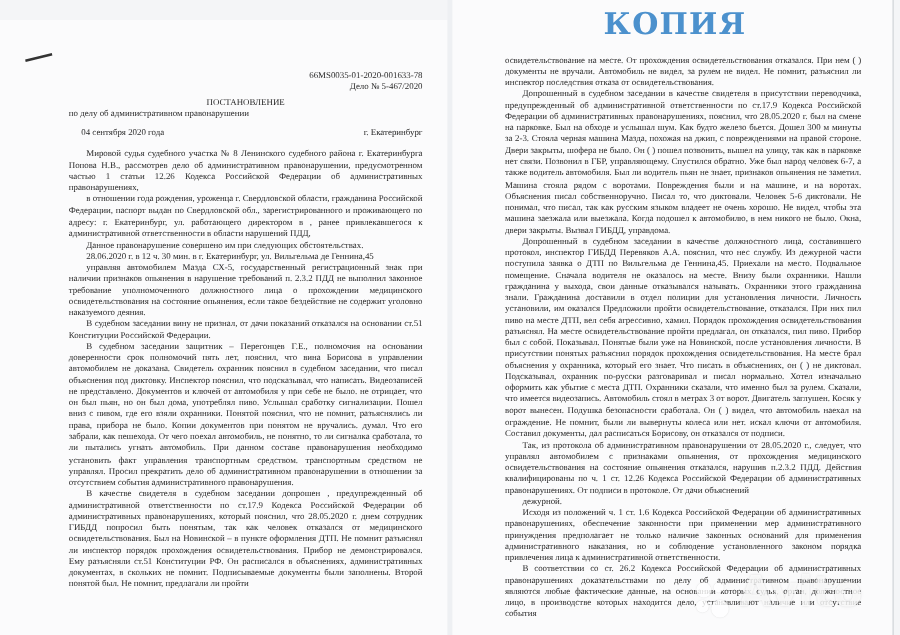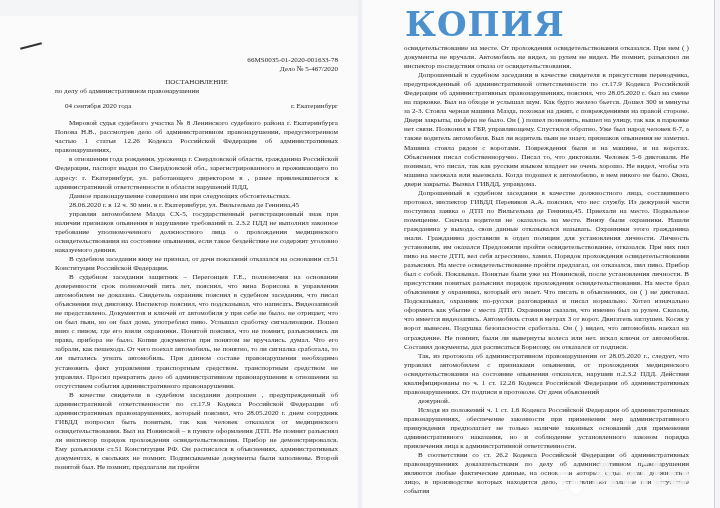--- a/index.html
+++ b/index.html
@@ -13,22 +13,22 @@
   .content{position:absolute;font-size:7.1px;line-height:9.05px;text-align:justify;}
   .page-left .content{left:55px;top:40px;width:283px;}
   .page-right .content{left:42px;top:10px;width:285px;}
   .right{text-align:right;}
   .center{text-align:left;}
   .p{text-indent:14px;margin:0;}
   .p0{margin:0;}
   .date-row{display:flex;justify-content:space-between;margin:6px 0 8px 10px;font-family:Liberation Serif, serif;}
   .heading{text-align:center;margin-top:4px;}
   .heading2{text-align:center;margin:10px 0 1px 0;}
-  .stamp{position:absolute;left:405px;top:4px;width:270px;text-align:left;color:#3a86c8;
-         font-family:"DejaVu Serif",serif;font-weight:bold;font-size:34px;letter-spacing:1px;opacity:.9;}
+  .stamp{position:absolute;left:405px;top:4px;width:270px;text-align:center;color:#3a86c8;
+         font-family:"DejaVu Serif",serif;font-weight:bold;font-size:24px;letter-spacing:1px;opacity:.9;}
   .watermark{position:absolute;right:30px;bottom:14px;font-family:"DejaVu Sans",sans-serif;
              font-size:34px;font-weight:bold;color:rgba(255,255,255,.75);
              text-shadow:0 0 2px rgba(160,160,160,.35);display:flex;align-items:flex-end;gap:4px;}
   .dots{display:flex;flex-wrap:wrap;width:30px;gap:2px;}
   .dots span{display:block;border-radius:50%;background:rgba(255,255,255,.8);box-shadow:0 0 1px rgba(150,150,150,.4);}
 </style>
 </head>
 <body>
 
 <div class="page page-left">

